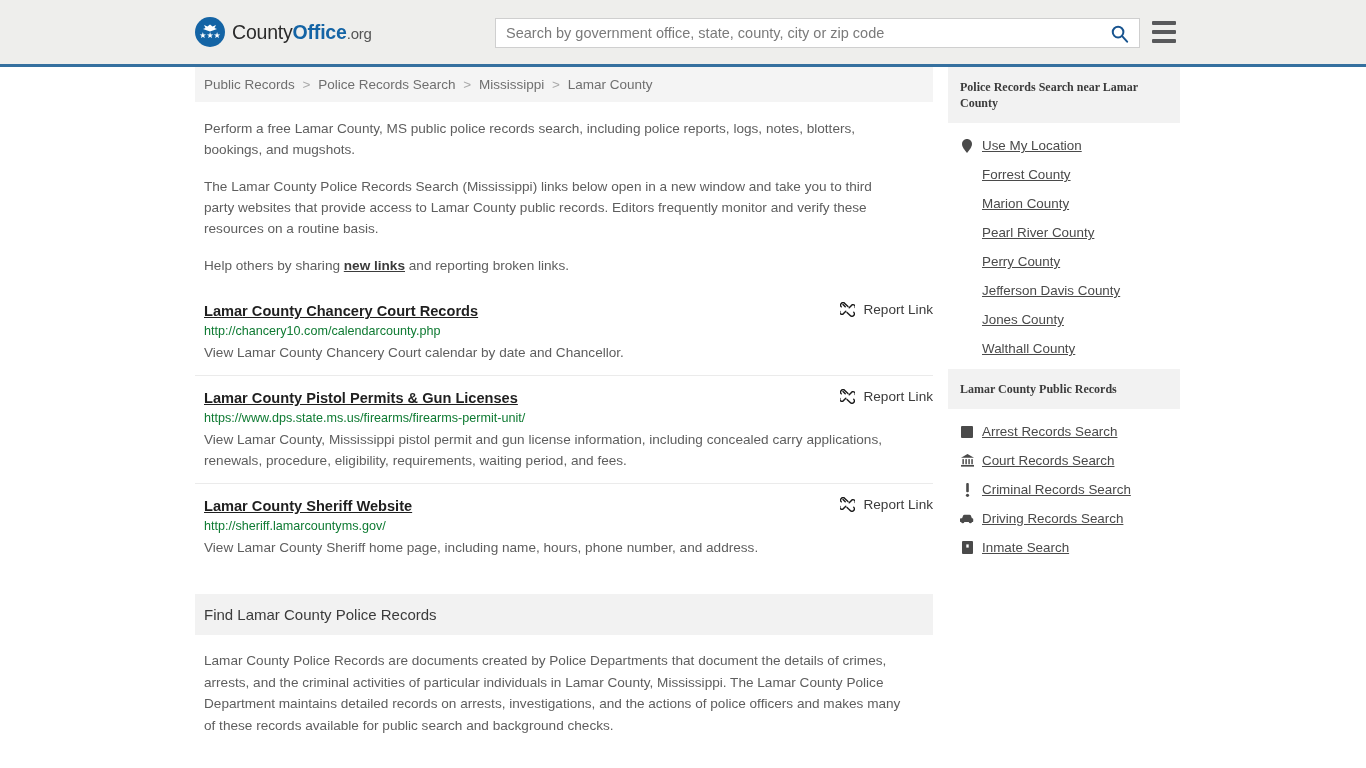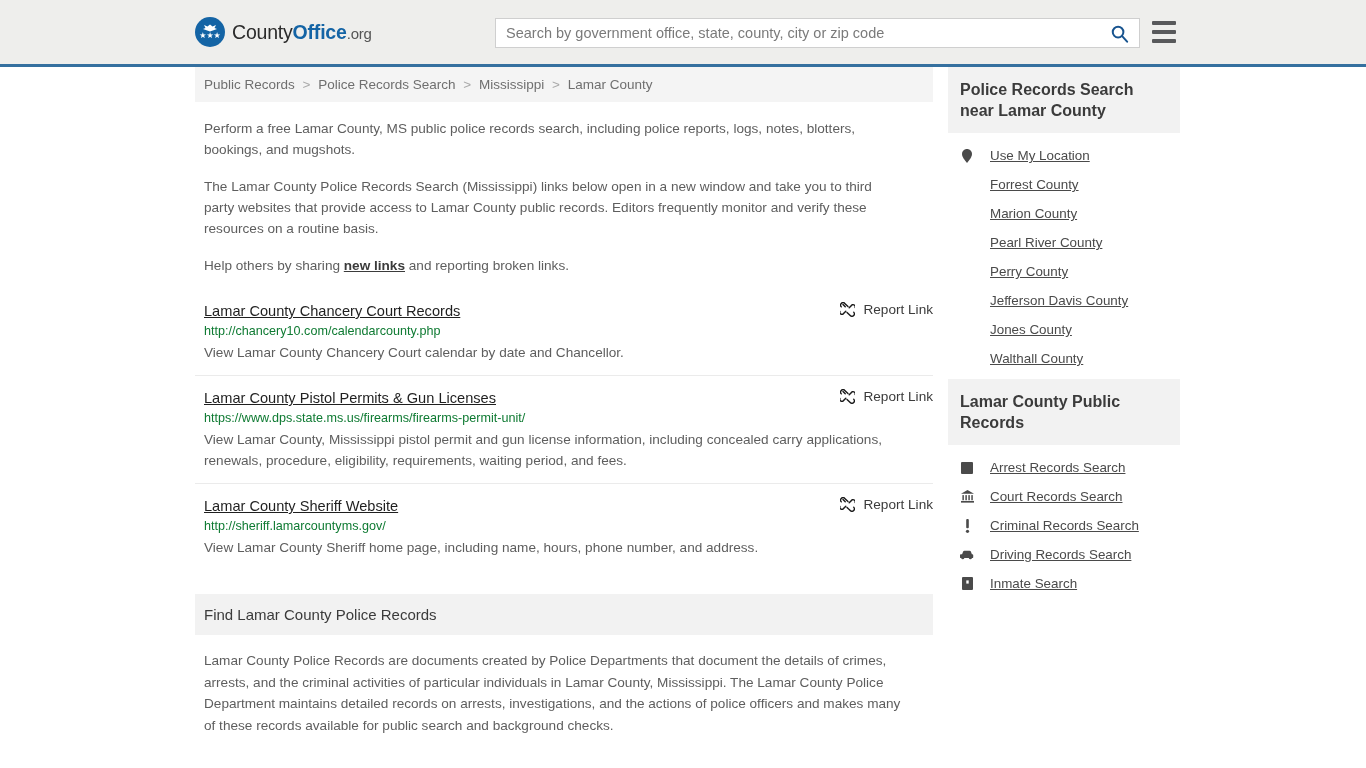--- a/index.html
+++ b/index.html
@@ -152,21 +152,21 @@
   .result {
     border-bottom: 1px solid #ebebeb;
     padding: 0 0 12px 9px;
     margin-bottom: 13px;
     position: relative;
   }
   .result:last-child { border-bottom: none; }
   .result-title {
     display: inline-block;
     font-size: 14.6px;
-    font-weight: normal;
+    font-weight: bold;
     color: #1f1f1f;
     text-decoration: underline;
     margin: 0 0 4px 0;
     cursor: pointer;
   }
   .result-url {
     font-size: 12.6px;
     color: #0e7a32;
     margin: 0 0 2px 0;
     line-height: 17px;
@@ -211,30 +211,31 @@
     color: #5e5e5e;
     margin: 15px 0 0 9px;
     max-width: 708px;
   }
 
   
   .side-box { margin-bottom: 6px; }
   .side-head {
     background: #f2f2f2;
     padding: 12px 14px 12px 12px;
-    font-size: 16px;
+    font-size: 12px;
     font-weight: bold;
     color: #3b3b3b;
-    line-height: 21px;
+    line-height: 16px;
+    font-family: Liberation Serif, serif;
   }
   .side-list { padding: 8px 0 0 0; margin: 0; list-style: none; }
   .side-list li {
     display: flex;
     align-items: center;
-    gap: 16px;
+    gap: 8px;
     padding: 7px 0 7px 12px;
     font-size: 13.4px;
   }
   .side-list li a {
     color: #4a4a4a;
     text-decoration: underline;
   }
   .side-icon {
     width: 14px;
     flex: none;

